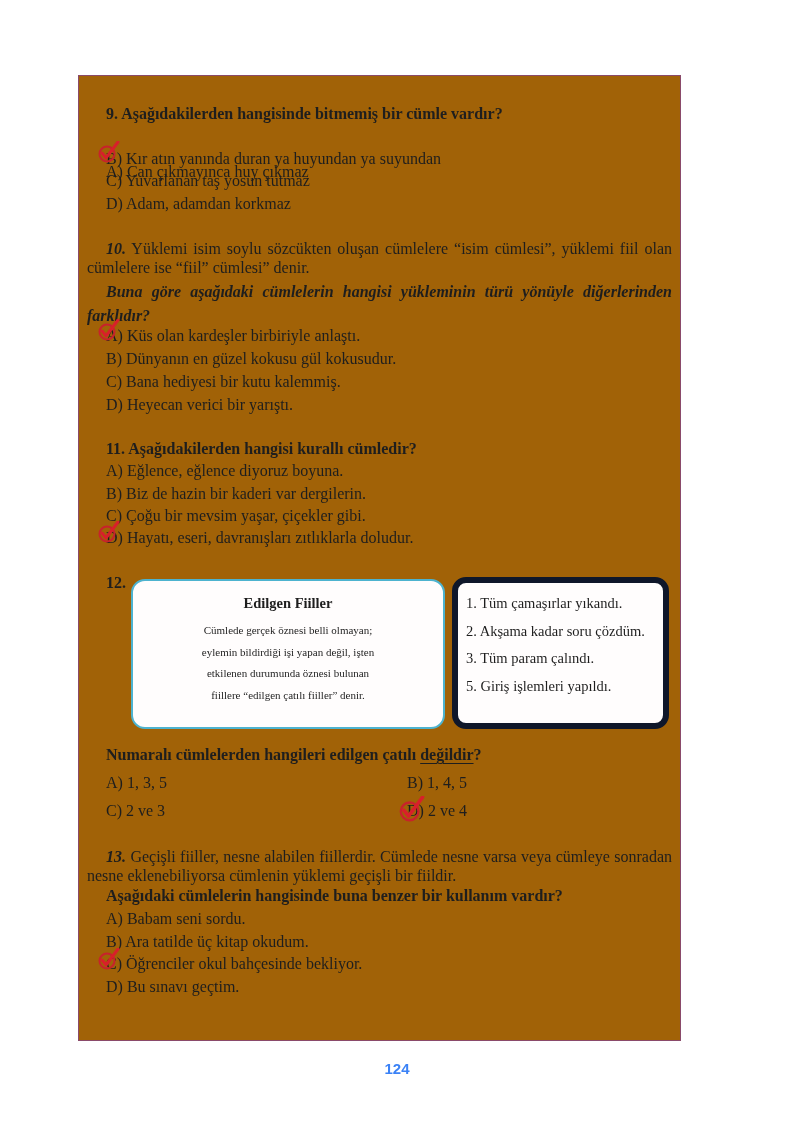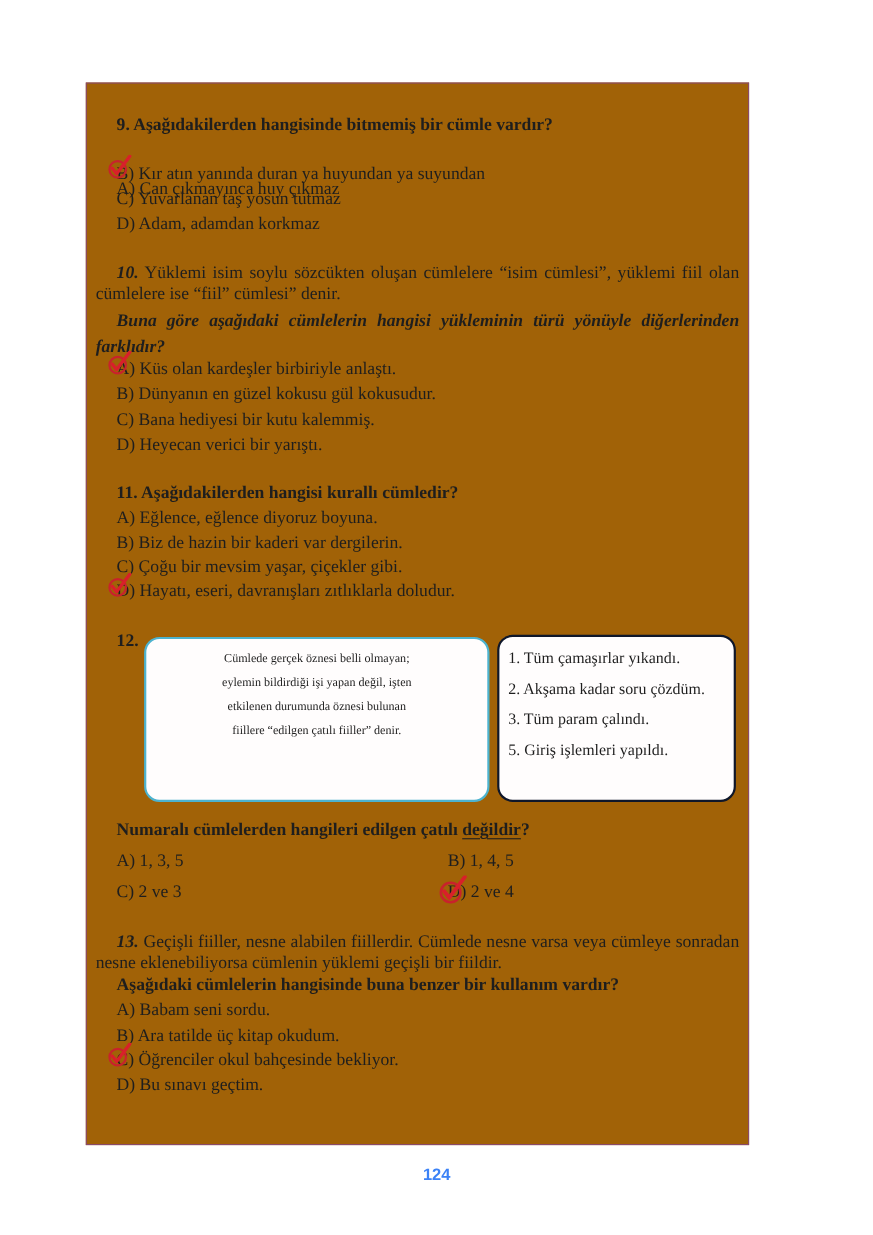--- a/index.html
+++ b/index.html
@@ -22,21 +22,21 @@
     }
     .box-def {
       position: absolute; left: 52px; top: 503px; width: 314px; height: 150px;
       border: 2px solid #4db3cf; border-radius: 14px; background: #fffdfd; box-sizing: border-box;
       text-align: center;
     }
     .box-def .title { font-weight: bold; font-size: 14.5px; margin-top: 14px; }
     .box-def .body { font-size: 11px; line-height: 21.5px; margin-top: 8px; }
     .box-list {
       position: absolute; left: 373px; top: 501px; width: 217px; height: 152px;
-      border: 2px solid #0f172a; border-radius: 14px; background: #fffdfd; box-sizing: border-box;
+      border: 6px solid #0f172a; border-radius: 14px; background: #fffdfd; box-sizing: border-box;
       padding: 12px 0 0 8px; font-size: 14.5px;
     }
     .box-list .li { height: 27.5px; white-space: nowrap; }
     .underline { text-decoration: underline; text-underline-offset: 3px; }
     .page-num {
       position: absolute; left: 0; right: 0; top: 1060px; text-align: center;
       font-family: "Liberation Sans", "DejaVu Sans", sans-serif; font-weight: bold; font-size: 15px; color: #3b82f6;
     }
   </style>
 </head>
@@ -89,20 +89,21 @@
     <svg class="check" style="left:19px; top:445px;" viewBox="0 0 22 22">
       <circle cx="9" cy="13" r="7.5" fill="none" stroke="#c8222c" stroke-width="2"></circle>
       <path d="M4 12 L8 17 L20 1" fill="none" stroke="#d8202a" stroke-width="3" stroke-linecap="round" stroke-linejoin="round"></path>
     </svg>
   </div>
 
   <div>
     <div class="line stem" style="left:27px; top:498px;">12.</div>
 
     <div class="box-def">
+      <div class="title">Edilgen Fiiller</div>
       <div class="body">
         <div>Cümlede gerçek öznesi belli olmayan;</div>
         <div>eylemin bildirdiği işi yapan değil, işten</div>
         <div>etkilenen durumunda öznesi bulunan</div>
         <div>fiillere “edilgen çatılı  fiiller” denir.</div>
       </div>
     </div>
 
     <div class="box-list">
       <div class="li">1.  Tüm çamaşırlar yıkandı.</div>

